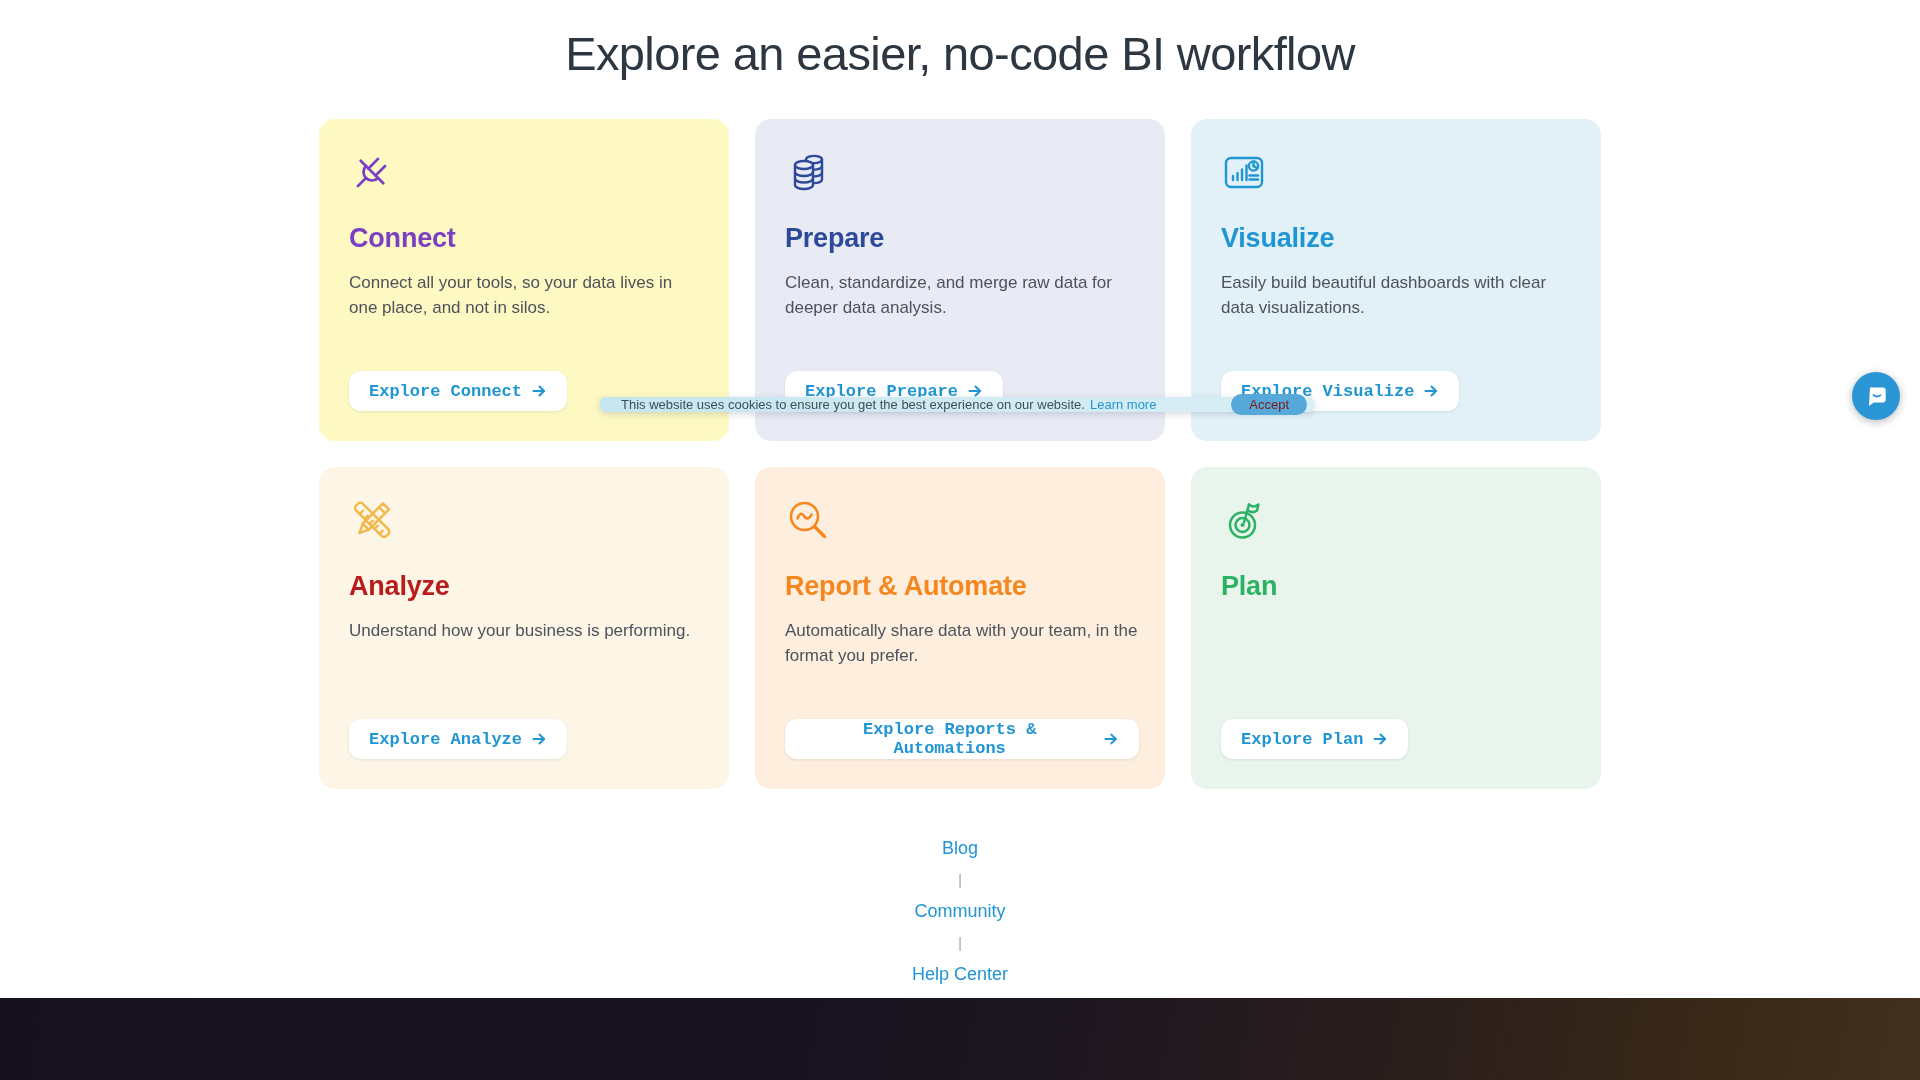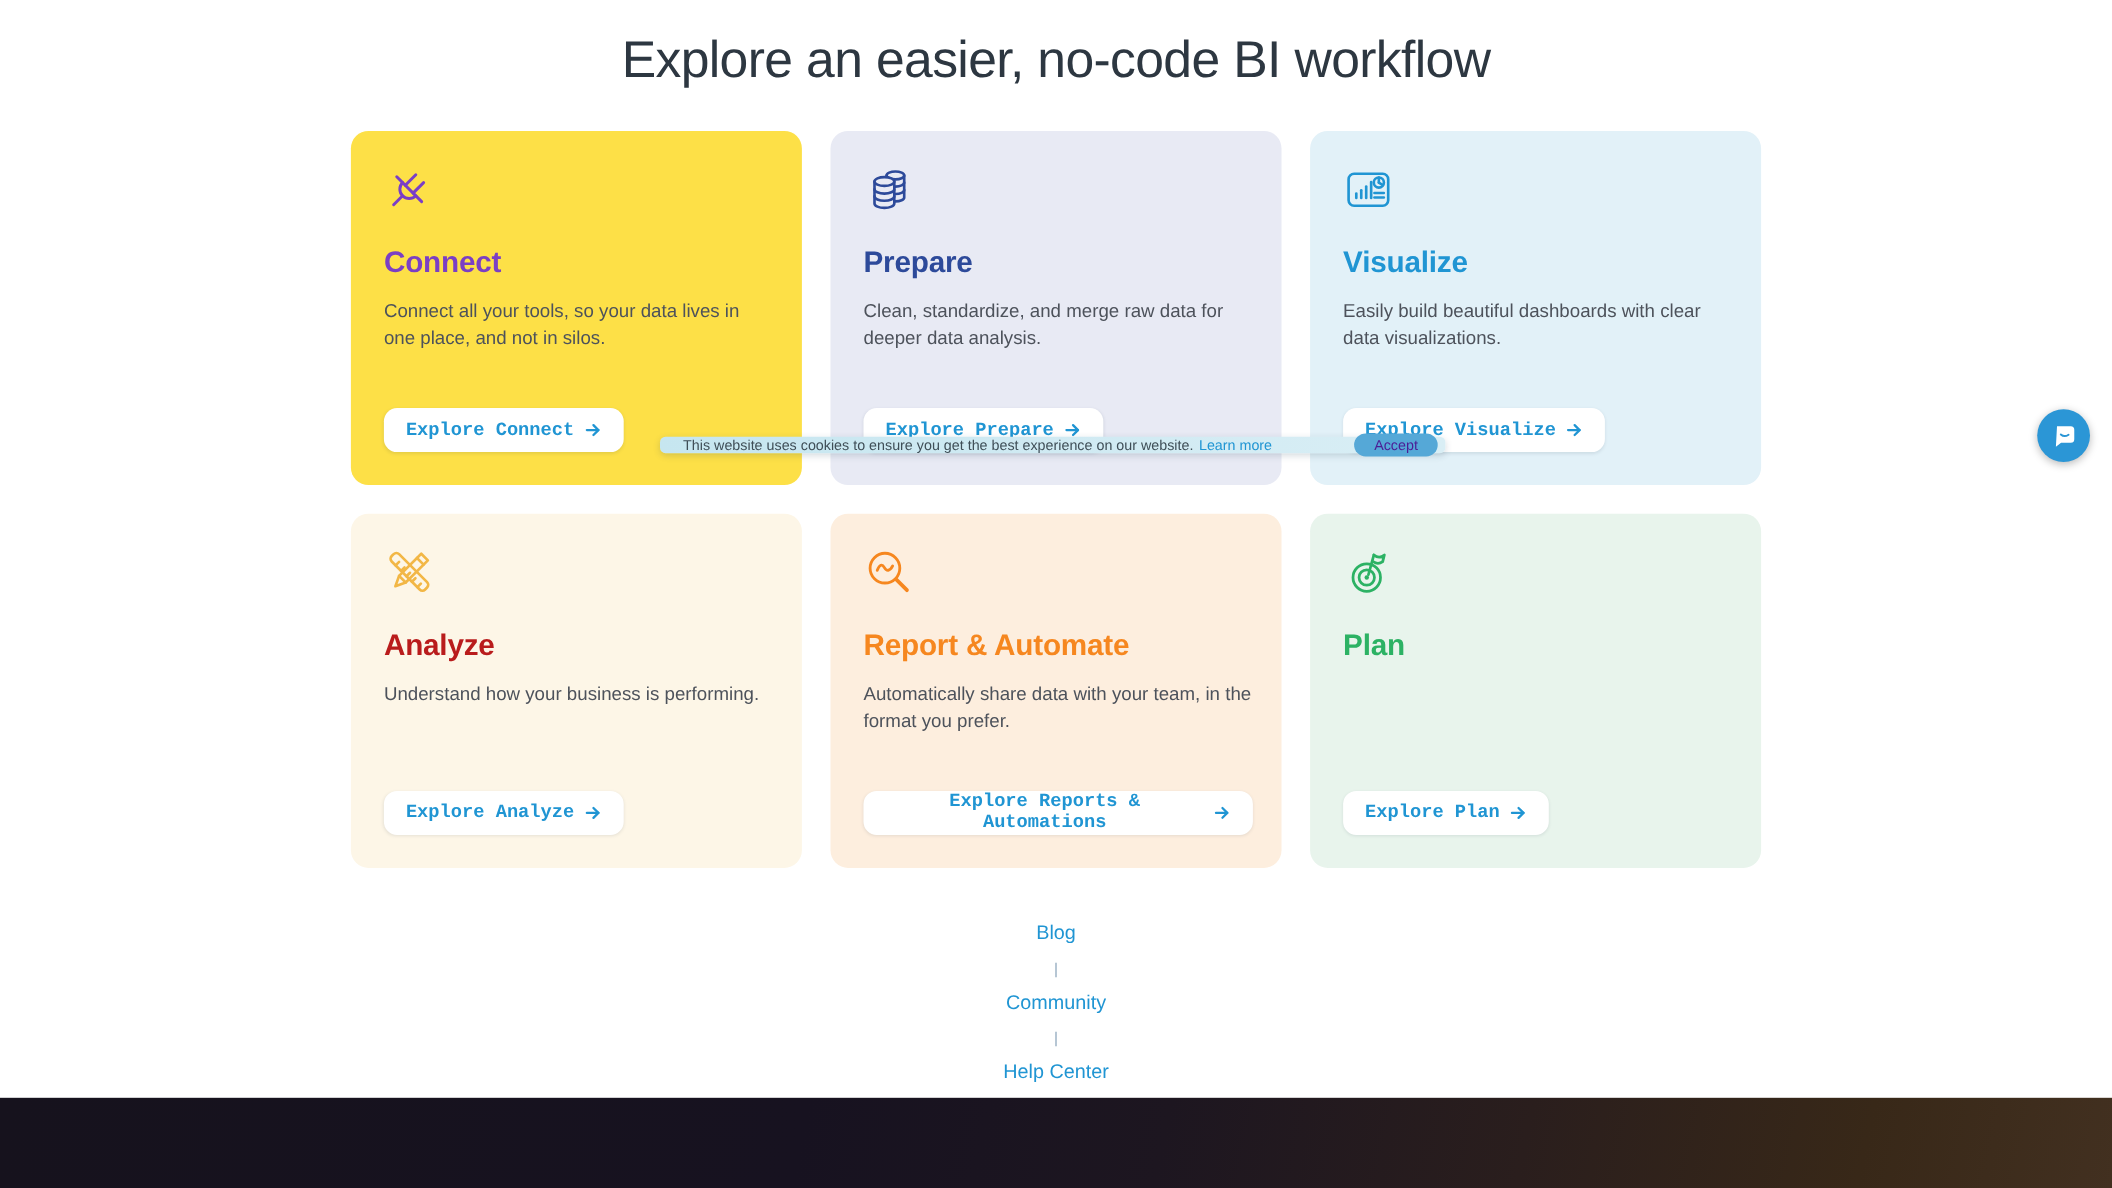--- a/index.html
+++ b/index.html
@@ -6,21 +6,21 @@
   .stage{position:relative;width:1920px;height:1080px;overflow:hidden;background:#ffffff;}
 
   .page-title{position:absolute;top:26px;left:0;width:100%;text-align:center;
     font-size:47px;font-weight:400;color:#2d3741;letter-spacing:-0.6px;margin:0;}
 
   .cards-grid{position:absolute;left:319px;top:119px;display:grid;
     grid-template-columns:repeat(3,410px);grid-auto-rows:322px;gap:26px;}
 
   .card{border-radius:16px;padding:30px 26px 30px 30px;box-sizing:border-box;
     display:flex;flex-direction:column;align-items:flex-start;}
-  .card--connect{background:#fde047;}
+  .card--connect{background:#fef9c3;}
   .card--prepare{background:#e8eaf4;}
   .card--visualize{background:#e2f1f8;}
   .card--analyze{background:#fdf6e7;}
   .card--report{background:#fdeede;}
   .card--plan{background:#e8f4ec;}
 
   .card-icon{width:46px;height:46px;margin-bottom:28px;}
   .card-icon svg{display:block;width:46px;height:46px;}
 
   .card-title{margin:0 0 16px 0;font-size:27px;font-weight:800;letter-spacing:-0.2px;}
@@ -38,21 +38,21 @@
     color:#2095d3;font-family:Liberation Mono, monospace;font-size:17px;font-weight:700;
     box-shadow:0 1px 3px rgba(30,50,70,0.10);cursor:pointer;}
   .card-btn svg{display:block;}
 
   .cookie-banner{position:absolute;left:600px;top:397px;width:714px;height:15px;
     box-sizing:border-box;display:flex;align-items:center;padding:0 7px 0 21px;
     border-radius:5px;background:linear-gradient(90deg,#c6e6f0 0%,#d9eef5 100%);
     box-shadow:0 2px 7px rgba(40,70,90,0.20);z-index:5;}
   .cookie-msg{font-size:13px;color:#3f4e57;white-space:nowrap;}
   .cookie-link{font-size:13px;color:#2095d3;margin-left:5px;white-space:nowrap;cursor:pointer;}
-  .cookie-accept{margin-left:auto;border:none;background:#55a8d7;color:#4c1d95;
+  .cookie-accept{margin-left:auto;border:none;background:#55a8d7;color:#7f1d1d;
     font-family:"Liberation Sans",sans-serif;font-size:13px;padding:3px 18px;border-radius:12px;cursor:pointer;}
 
   .footer-links{position:absolute;left:0;top:838px;width:100%;display:flex;
     justify-content:center;align-items:center;gap:13px;font-size:18px;flex-direction:column;}
   .footer-link{color:#2095d3;cursor:pointer;text-decoration:none;}
   .footer-sep{color:#8fa8bd;font-size:14px;}
 
   .dark-footer{position:absolute;left:0;bottom:0;width:100%;height:82px;
     background:linear-gradient(102deg,#16121d 0%,#171220 38%,#1d1620 55%,#2a1e1d 72%,#382818 88%,#423020 100%);}
 

